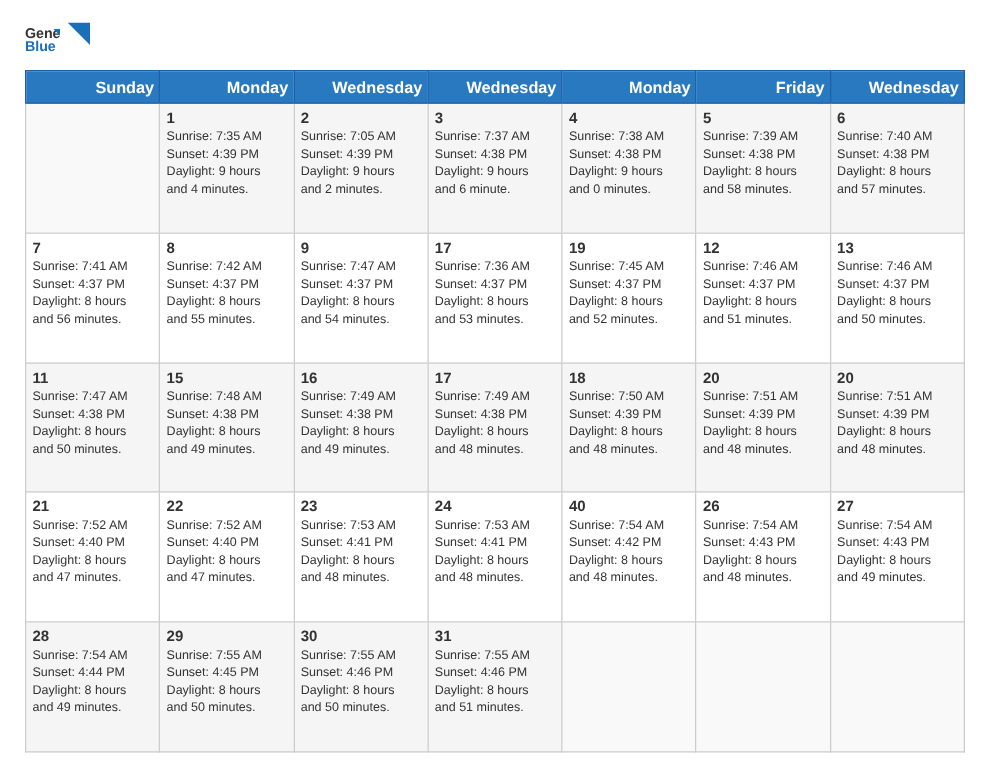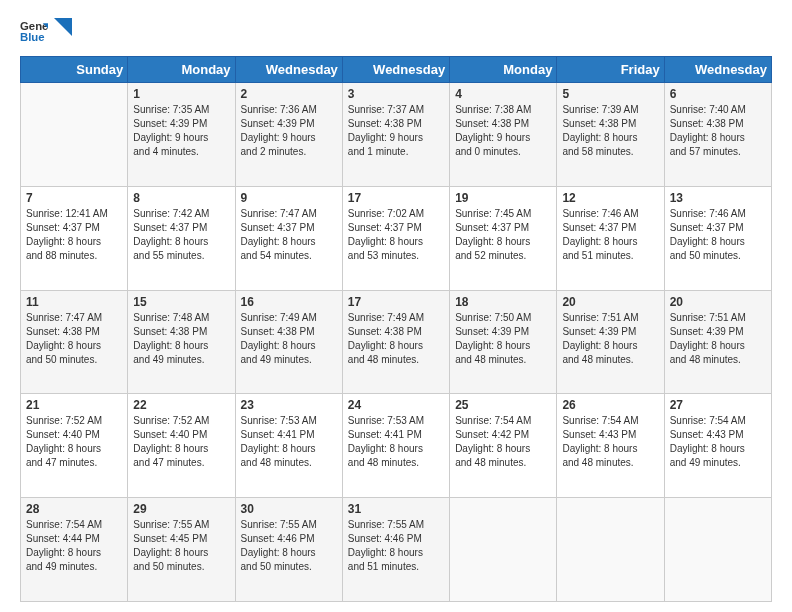--- a/index.html
+++ b/index.html
@@ -134,31 +134,31 @@
           <td class="empty-cell"></td>
           <td>
             <span class="day-num">1</span>
             <div class="cell-text">Sunrise: 7:35 AM</div>
             <div class="cell-text">Sunset: 4:39 PM</div>
             <div class="cell-text">Daylight: 9 hours</div>
             <div class="cell-text">and 4 minutes.</div>
           </td>
           <td>
             <span class="day-num">2</span>
-            <div class="cell-text">Sunrise: 7:36 AM</div>
+            <div class="cell-text">Sunrise: 7:05 AM</div>
             <div class="cell-text">Sunset: 4:39 PM</div>
             <div class="cell-text">Daylight: 9 hours</div>
             <div class="cell-text">and 2 minutes.</div>
           </td>
           <td>
             <span class="day-num">3</span>
             <div class="cell-text">Sunrise: 7:37 AM</div>
             <div class="cell-text">Sunset: 4:38 PM</div>
             <div class="cell-text">Daylight: 9 hours</div>
-            <div class="cell-text">and 1 minute.</div>
+            <div class="cell-text">and 6 minute.</div>
           </td>
           <td>
             <span class="day-num">4</span>
             <div class="cell-text">Sunrise: 7:38 AM</div>
             <div class="cell-text">Sunset: 4:38 PM</div>
             <div class="cell-text">Daylight: 9 hours</div>
             <div class="cell-text">and 0 minutes.</div>
           </td>
           <td>
             <span class="day-num">5</span>
@@ -171,42 +171,42 @@
             <span class="day-num">6</span>
             <div class="cell-text">Sunrise: 7:40 AM</div>
             <div class="cell-text">Sunset: 4:38 PM</div>
             <div class="cell-text">Daylight: 8 hours</div>
             <div class="cell-text">and 57 minutes.</div>
           </td>
         </tr>
         <tr>
           <td>
             <span class="day-num">7</span>
-            <div class="cell-text">Sunrise: 12:41 AM</div>
-            <div class="cell-text">Sunset: 4:37 PM</div>
-            <div class="cell-text">Daylight: 8 hours</div>
-            <div class="cell-text">and 88 minutes.</div>
+            <div class="cell-text">Sunrise: 7:41 AM</div>
+            <div class="cell-text">Sunset: 4:37 PM</div>
+            <div class="cell-text">Daylight: 8 hours</div>
+            <div class="cell-text">and 56 minutes.</div>
           </td>
           <td>
             <span class="day-num">8</span>
             <div class="cell-text">Sunrise: 7:42 AM</div>
             <div class="cell-text">Sunset: 4:37 PM</div>
             <div class="cell-text">Daylight: 8 hours</div>
             <div class="cell-text">and 55 minutes.</div>
           </td>
           <td>
             <span class="day-num">9</span>
             <div class="cell-text">Sunrise: 7:47 AM</div>
             <div class="cell-text">Sunset: 4:37 PM</div>
             <div class="cell-text">Daylight: 8 hours</div>
             <div class="cell-text">and 54 minutes.</div>
           </td>
           <td>
             <span class="day-num">17</span>
-            <div class="cell-text">Sunrise: 7:02 AM</div>
+            <div class="cell-text">Sunrise: 7:36 AM</div>
             <div class="cell-text">Sunset: 4:37 PM</div>
             <div class="cell-text">Daylight: 8 hours</div>
             <div class="cell-text">and 53 minutes.</div>
           </td>
           <td>
             <span class="day-num">19</span>
             <div class="cell-text">Sunrise: 7:45 AM</div>
             <div class="cell-text">Sunset: 4:37 PM</div>
             <div class="cell-text">Daylight: 8 hours</div>
             <div class="cell-text">and 52 minutes.</div>
@@ -300,21 +300,21 @@
             <div class="cell-text">and 48 minutes.</div>
           </td>
           <td>
             <span class="day-num">24</span>
             <div class="cell-text">Sunrise: 7:53 AM</div>
             <div class="cell-text">Sunset: 4:41 PM</div>
             <div class="cell-text">Daylight: 8 hours</div>
             <div class="cell-text">and 48 minutes.</div>
           </td>
           <td>
-            <span class="day-num">25</span>
+            <span class="day-num">40</span>
             <div class="cell-text">Sunrise: 7:54 AM</div>
             <div class="cell-text">Sunset: 4:42 PM</div>
             <div class="cell-text">Daylight: 8 hours</div>
             <div class="cell-text">and 48 minutes.</div>
           </td>
           <td>
             <span class="day-num">26</span>
             <div class="cell-text">Sunrise: 7:54 AM</div>
             <div class="cell-text">Sunset: 4:43 PM</div>
             <div class="cell-text">Daylight: 8 hours</div>

